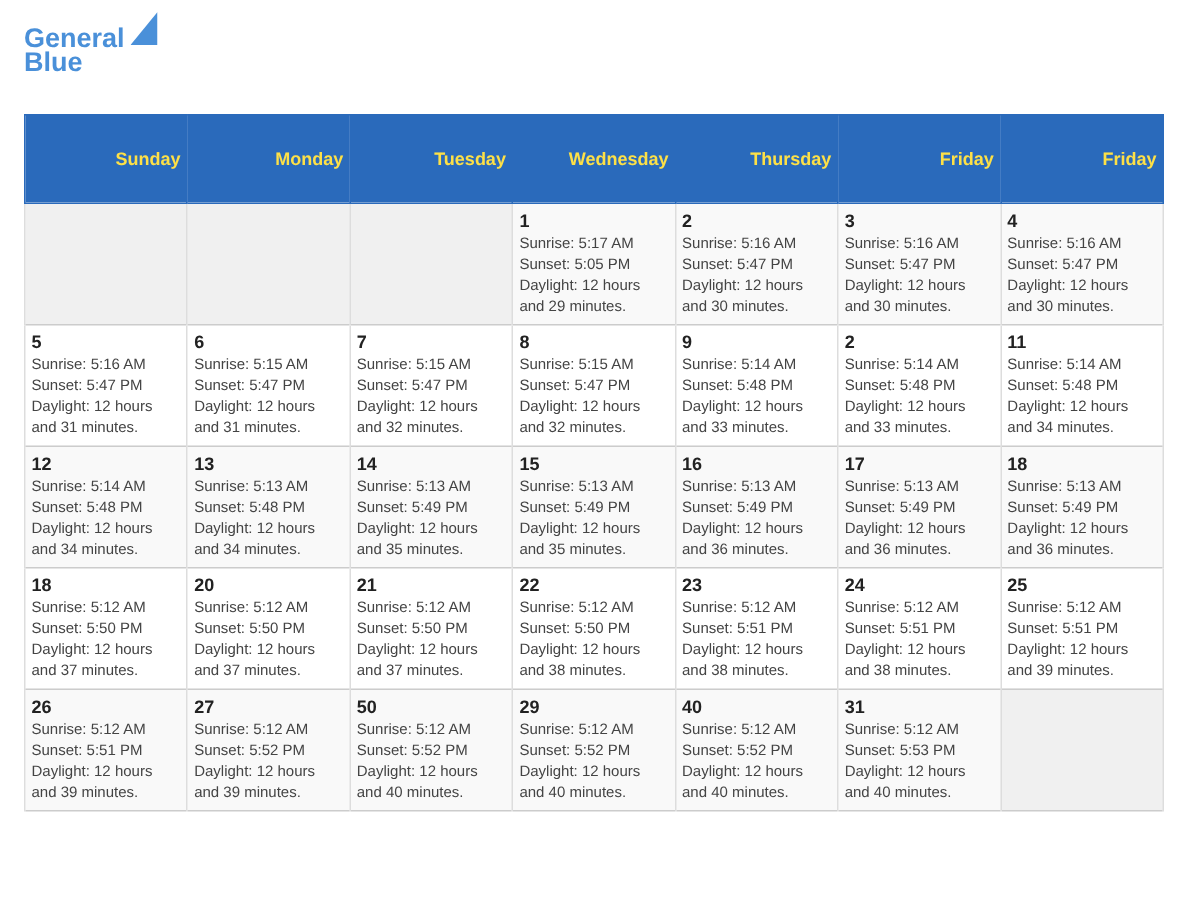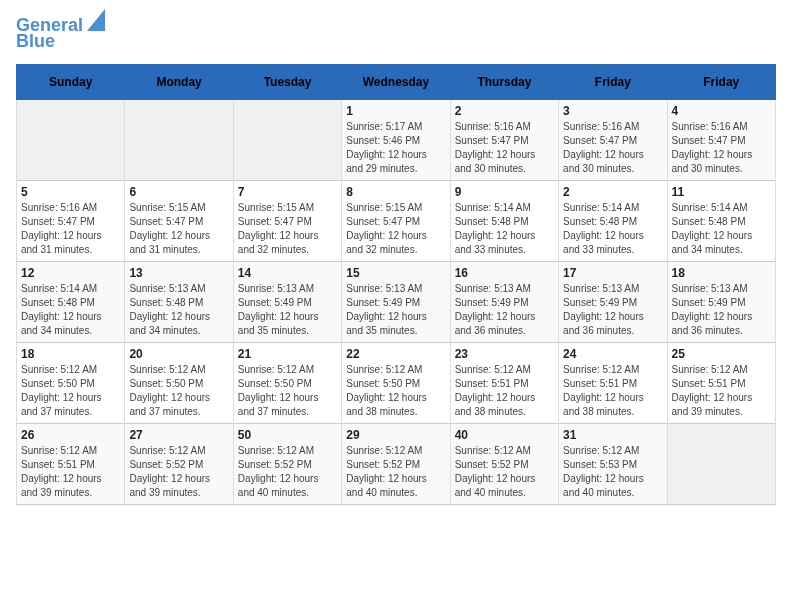--- a/index.html
+++ b/index.html
@@ -7,21 +7,21 @@
       font-family: Arial, sans-serif;
       background: #fff;
       width: 792px;
       min-height: 612px;
       padding: 16px;
     }
     .header {
       display: flex;
       justify-content: space-between;
       align-items: flex-start;
-      margin-bottom: 12px;
+      margin-bottom: 24px;
     }
     .logo {
       display: flex;
       align-items: center;
       gap: 4px;
     }
     .logo-text {
       font-size: 18px;
       font-weight: bold;
       color: #1a3a5c;
@@ -44,25 +44,25 @@
     }
     table {
       width: 100%;
       border-collapse: collapse;
       table-layout: fixed;
     }
     thead tr {
       background-color: #2a6abb;
     }
     thead th {
-      color: #000000;
+      color: #fde047;
       font-size: 12px;
       font-weight: bold;
-      padding: 10px 4px;
-      text-align: center;
+      padding: 22px 4px;
+      text-align: right;
       border: 1px solid #2a6abb;
     }
     tbody tr {
       border-bottom: 1px solid #ccc;
     }
     tbody td {
       vertical-align: top;
       padding: 4px 4px;
       font-size: 10px;
       color: #333;
@@ -122,21 +122,21 @@
       </tr>
   </thead>
   <tbody id="calendar-body">
   <tr>
         <td class="empty-cell"></td>
         <td class="empty-cell"></td>
         <td class="empty-cell"></td>
         <td>
           <span class="day-number">1</span>
           <div class="day-info" style="white-space: pre-line;">Sunrise: 5:17 AM
-Sunset: 5:46 PM
+Sunset: 5:05 PM
 Daylight: 12 hours
 and 29 minutes.</div>
         </td>
         <td>
           <span class="day-number">2</span>
           <div class="day-info" style="white-space: pre-line;">Sunrise: 5:16 AM
 Sunset: 5:47 PM
 Daylight: 12 hours
 and 30 minutes.</div>
         </td>

